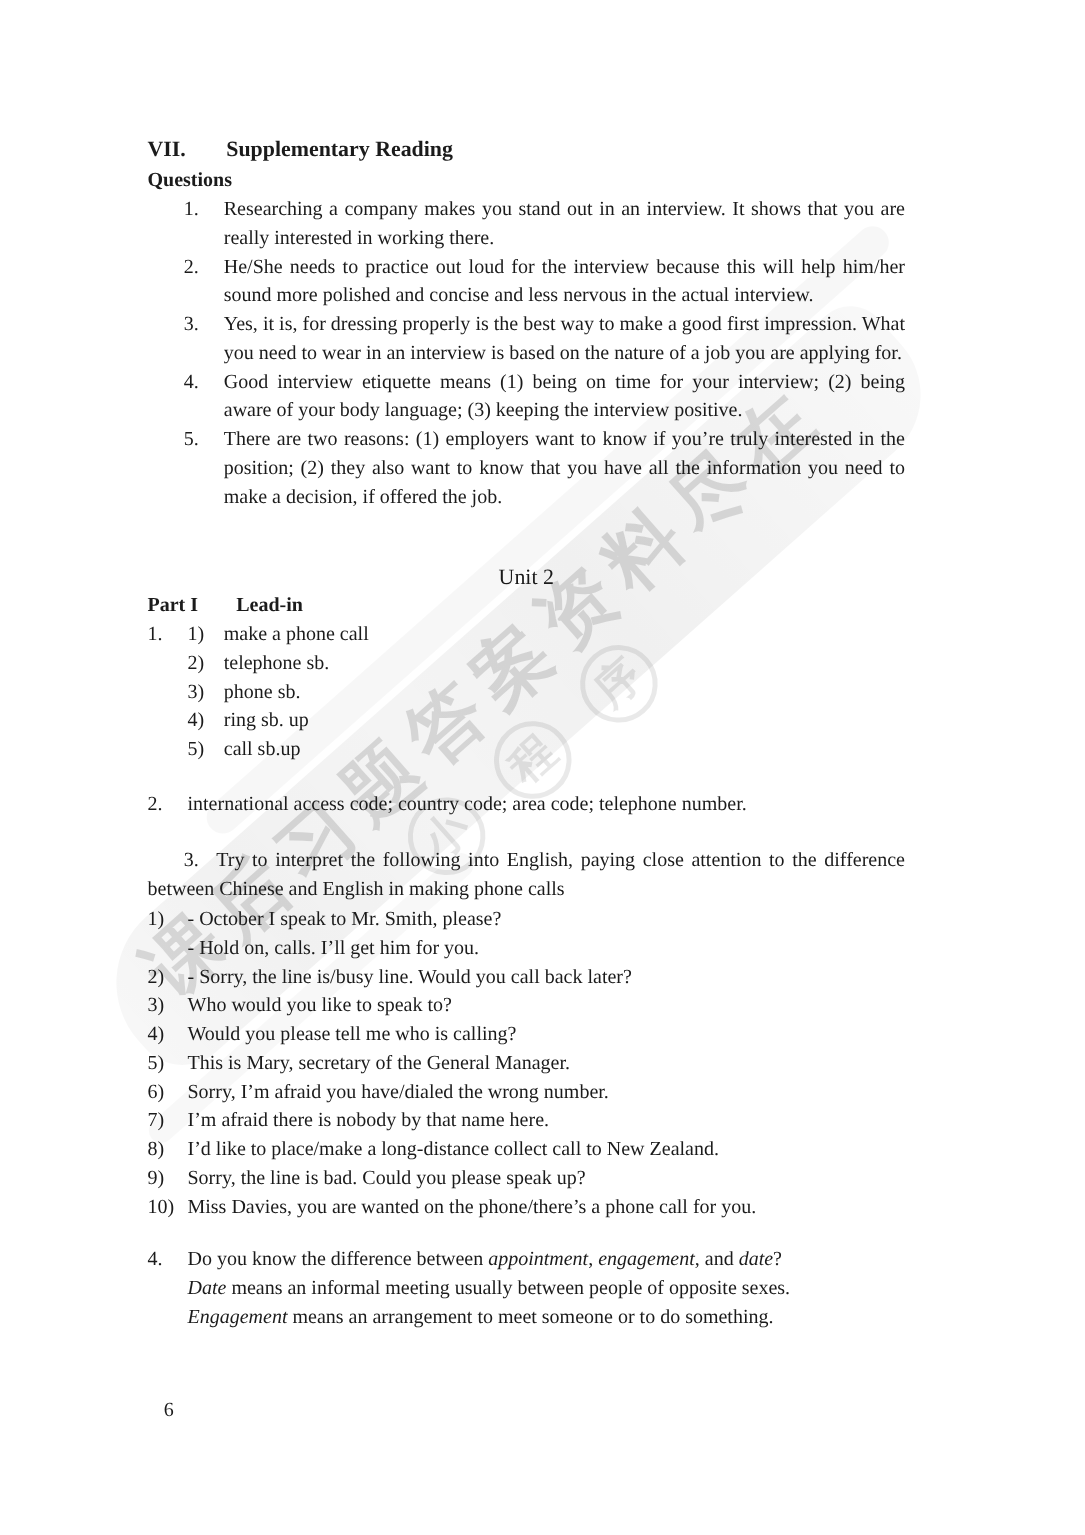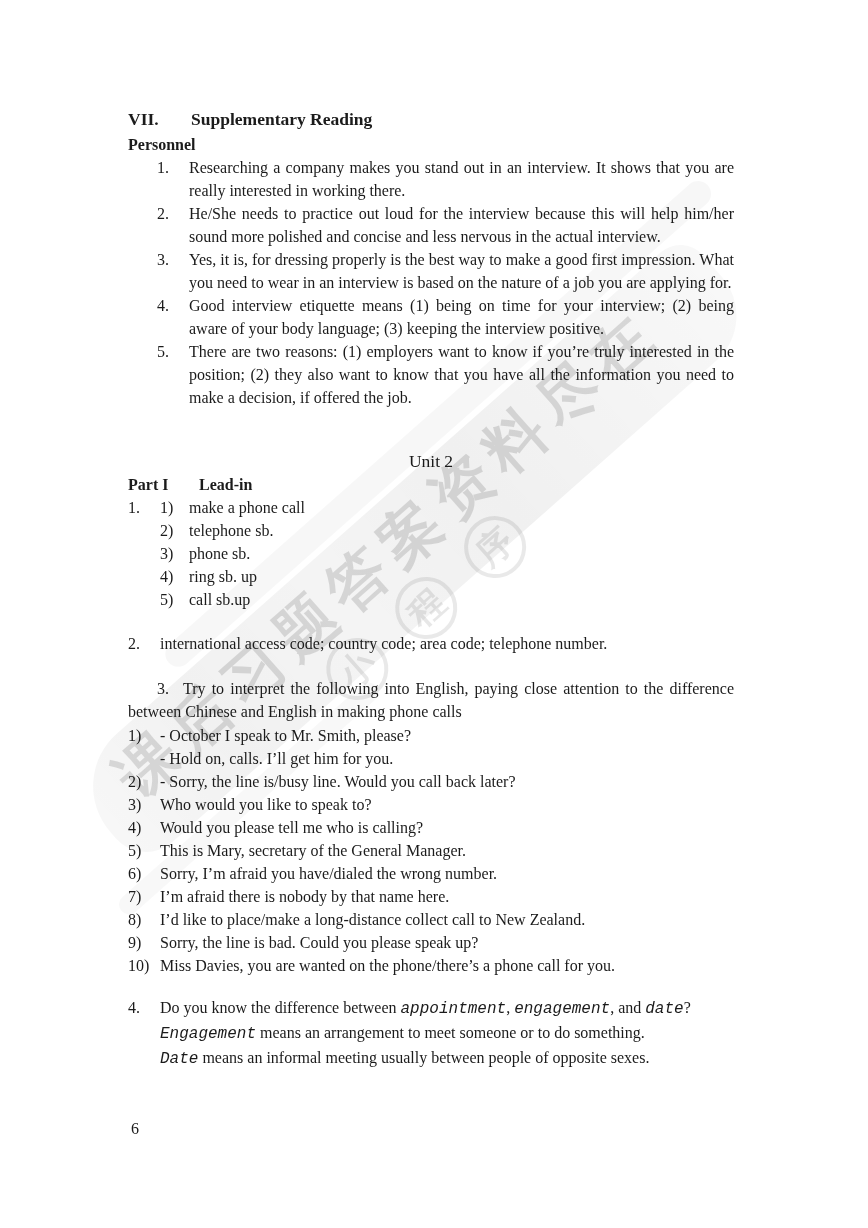--- a/index.html
+++ b/index.html
@@ -38,21 +38,21 @@
     color:rgba(0,0,0,0.125);
   }
   .wm-sub { position:absolute; left:226px; top:98px; display:flex; gap:30px; }
   .wm-sub span {
     width:54px; height:54px; border:4px solid rgba(0,0,0,0.085); border-radius:50%;
     color:rgba(0,0,0,0.095); font-size:36px; line-height:54px; text-align:center;
     font-family:"DejaVu Sans","Liberation Sans",sans-serif; font-weight:bold;
   }
 
   
-  .content { position:absolute; left:128px; top:0; width:606px; z-index:1; padding-top:107px; }
+  .content { position:absolute; left:118px; top:0; width:606px; z-index:1; padding-top:107px; }
 
   .section-title { display:flex; font-weight:bold; font-size:17.5px; line-height:24px; }
   .section-title .h-num { width:63px; flex:none; }
   .subhead { font-weight:bold; margin-top:2px; }
 
   .q-row { display:flex; }
   .q-indent { width:29px; flex:none; }
   .q-num { width:32px; flex:none; }
   .q-text { flex:1; text-align:justify; }
 
@@ -71,21 +71,21 @@
   .q3-para { margin:22px 0 0 0; text-align:justify; text-indent:29px; }
   .q3-gap { display:inline-block; width:14px; }
 
   .dlg { margin-top:1px; }
   .d-row { display:flex; }
   .d-num { width:32px; flex:none; }
   .d-body { flex:1; }
 
   .q4 { display:flex; margin-top:19px; }
   .q4 .q-num { width:32px; flex:none; }
-  .it { font-style:italic;font-family:Liberation Mono, monospace; }
+  .it { font-style:italic; }
 
   .page-number { position:absolute; left:131px; top:1117px; z-index:1; }
 </style>
 </head>
 <body>
 
 <div class="page">
 
   <div class="wm">
     <div class="wm-rot">
@@ -100,21 +100,21 @@
       </div>
     </div>
   </div>
 
   <div class="content">
 
     <div class="section-title">
       <span class="h-num">VII.</span>
       <span>Supplementary Reading</span>
     </div>
-    <div class="subhead">Personnel</div>
+    <div class="subhead">Questions</div>
 
     <div class="q-row">
       <span class="q-indent"></span>
       <span class="q-num">1.</span>
       <span class="q-text">Researching a company makes you stand out in an interview. It shows that you are really interested in working there.</span>
     </div>
     <div class="q-row">
       <span class="q-indent"></span>
       <span class="q-num">2.</span>
       <span class="q-text">He/She needs to practice out loud for the interview because this will help him/her sound more polished and concise and less nervous in the actual interview.</span>
@@ -220,21 +220,21 @@
       <div class="d-row">
         <span class="d-num">10)</span>
         <span class="d-body">Miss Davies, you are wanted on the phone/there’s a phone call for you.</span>
       </div>
     </div>
 
     <div class="q4">
       <span class="q-num">4.</span>
       <span class="d-body">
         <div><span>Do you know the difference between </span><span class="it">appointment</span><span>, </span><span class="it">engagement</span><span>, and </span><span class="it">date</span><span>?</span></div>
+        <div><span class="it">Date</span><span> means an informal meeting usually between people of opposite sexes.</span></div>
         <div><span class="it">Engagement</span><span> means an arrangement to meet someone or to do something.</span></div>
-        <div><span class="it">Date</span><span> means an informal meeting usually between people of opposite sexes.</span></div>
       </span>
     </div>
 
   </div>
 
   <div class="page-number">6</div>
 </div>
 
 </body></html>

